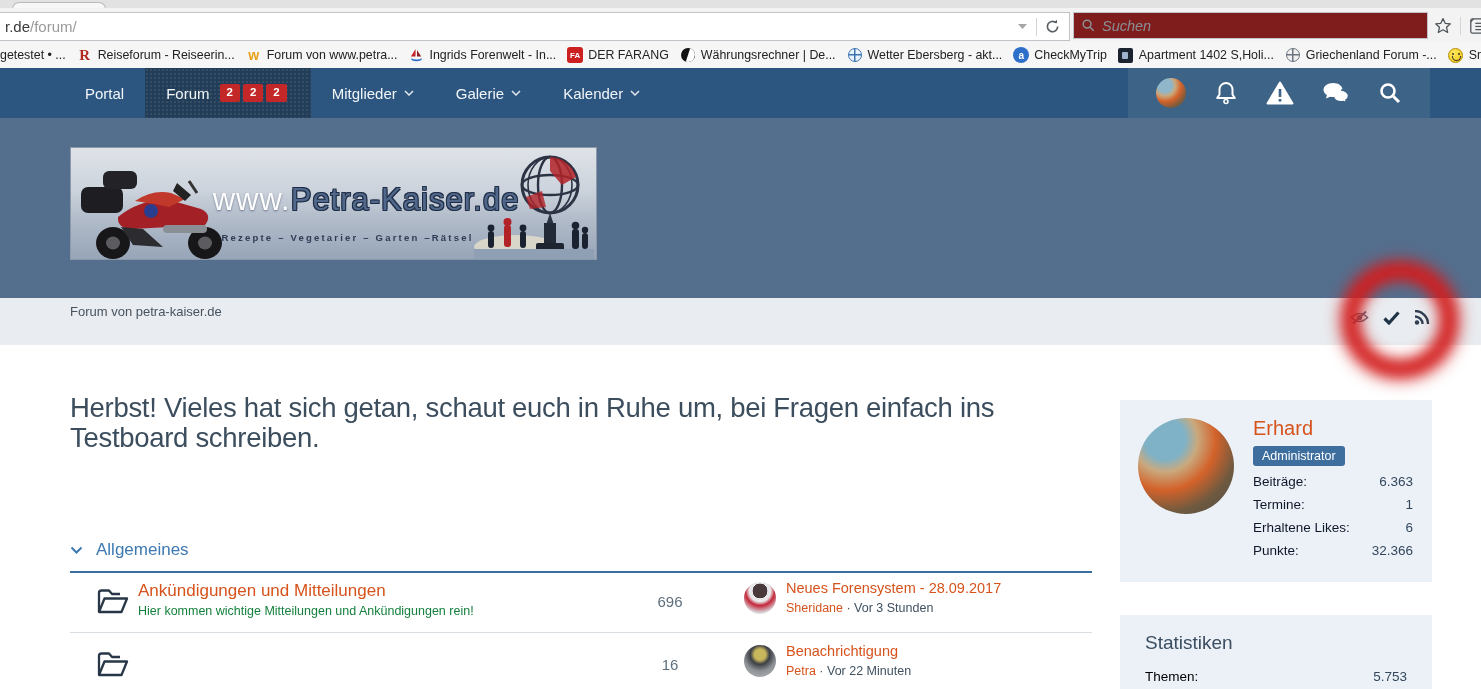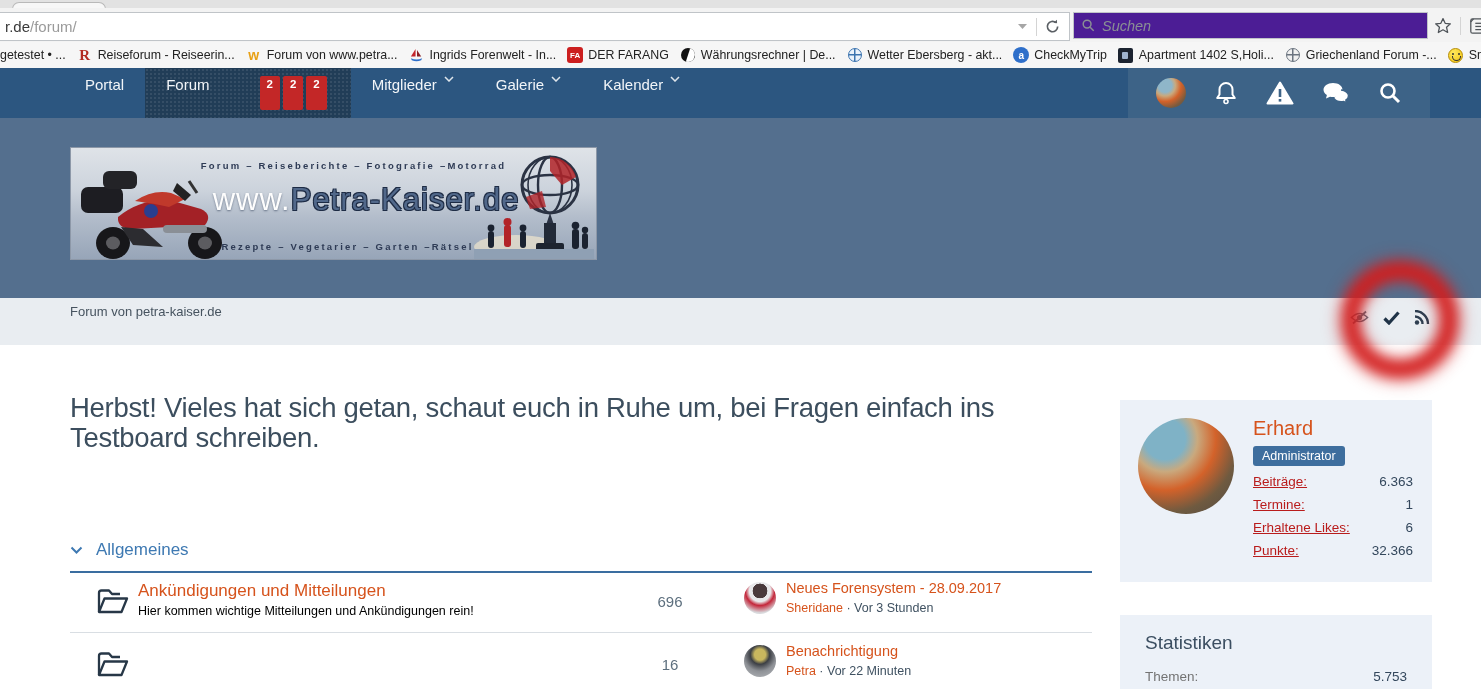--- a/index.html
+++ b/index.html
@@ -9,21 +9,21 @@
   
   .tabstrip{position:absolute;left:0;top:0;width:1481px;height:8px;background:#e2e2e2;}
   .tab-curve{position:absolute;left:12px;top:2px;width:92px;height:10px;background:#f7f7f7;border:1px solid #b9b9b9;border-bottom:none;border-radius:7px 7px 0 0;}
   .toolbar{position:absolute;left:0;top:8px;width:1481px;height:34px;background:#f3f3f3;}
   .urlbar{position:absolute;left:-4px;top:4px;width:1072px;height:27px;background:#fff;border:1px solid #c0c4c8;display:flex;align-items:center;font-size:15px;}
   .url-text{padding-left:8px;white-space:nowrap;color:#3a3a3a;}
   .url-path{color:#9a9a9a;}
   .urlbar .spacer{flex:1;}
   .bar-sep{width:1px;height:18px;background:#d4d4d4;margin:0 8px;}
   .icon-btn{display:flex;align-items:center;justify-content:center;}
-  .searchbox{position:absolute;left:1073px;top:4px;width:355px;height:27px;background:#4c1d95;border:1px solid #c0c4c8;display:flex;align-items:center;box-sizing:border-box;}
+  .searchbox{position:absolute;left:1073px;top:4px;width:355px;height:27px;background:#7f1d1d;border:1px solid #c0c4c8;display:flex;align-items:center;box-sizing:border-box;}
   .search-ph{font-style:italic;color:#8a8f94;font-size:14.5px;margin-left:7px;}
   .chrome-right{position:absolute;left:1434px;top:4px;height:27px;display:flex;align-items:center;}
   .bookmarksbar{position:absolute;left:0;top:42px;width:1481px;height:26px;background:#f6f6f6;display:flex;align-items:center;white-space:nowrap;overflow:hidden;}
   .bm{display:flex;align-items:center;margin-right:11px;font-size:12.4px;color:#222;flex:0 0 auto;}
   .bm .bmicon{width:16px;height:16px;margin-right:5px;display:inline-flex;align-items:center;justify-content:center;flex:0 0 auto;font-weight:bold;}
   .i-red-r{color:#b22a20;font-family:"Liberation Serif",serif;font-size:15px;}
   .i-w{color:#e8a117;font-size:14px;}
   .i-fa{background:#cc1f1f;color:#fff;border-radius:3px;font-size:8px;width:16px;height:14px;display:flex;align-items:center;justify-content:center;}
   .i-bw{background:#111;border-radius:50%;width:14px;height:14px;position:relative;overflow:hidden;}
   .i-bw:after{content:"";position:absolute;left:7px;top:0;width:7px;height:14px;background:#fff;transform:skewX(-18deg);}
@@ -36,35 +36,35 @@
   .i-globe-g{width:14px;height:14px;border-radius:50%;border:1.5px solid #6b7480;box-sizing:border-box;background:
       linear-gradient(#6b7480,#6b7480) 50% 0/1.5px 100% no-repeat,
       linear-gradient(#6b7480,#6b7480) 0 50%/100% 1.5px no-repeat,#f0f0f0;}
   .i-smiley{width:15px;height:15px;border-radius:50%;background:radial-gradient(circle at 35% 30%,#ffe95e,#f2c40e);border:1px solid #b58b00;box-sizing:border-box;position:relative;}
   .i-smiley:before{content:"";position:absolute;left:3px;top:4px;width:2px;height:2px;background:#333;border-radius:50%;box-shadow:6px 0 0 #333;}
   .i-smiley:after{content:"";position:absolute;left:3px;top:7px;width:7px;height:4px;border:1px solid #333;border-top:none;border-radius:0 0 7px 7px;}
 
   
   .mainnav{position:absolute;left:0;top:68px;width:1481px;height:50px;background:#2c5680;}
   .nav-items{position:absolute;left:64px;top:0;height:50px;display:flex;align-items:stretch;}
-  .nav-item{display:flex;padding:8px 21px;color:#f2f5f8;font-size:15px;cursor:default;}
-  .nav-item.active{background:#213d57;background-image:radial-gradient(rgba(255,255,255,.09) 1px,transparent 1.3px);background-size:4px 4px;gap:40px;}
+  .nav-item{display:flex;align-items:center;padding:8px 21px;color:#f2f5f8;font-size:15px;cursor:default;}
+  .nav-item.active{background:#213d57;background-image:radial-gradient(rgba(255,255,255,.09) 1px,transparent 1.3px);background-size:4px 4px;}
   .nav-caret{margin-left:7px;display:inline-flex;}
   .badges{display:inline-flex;margin-left:10px;}
   .badge{background:#c32727;color:#fff;font-size:11.5px;font-weight:bold;padding:2px 7px;border-radius:2px;margin-right:3px;line-height:1.2;}
   .nav-userpanel{position:absolute;left:1128px;top:0;width:302px;height:50px;background:#3d6387;display:flex;align-items:center;justify-content:space-around;padding:0 14px;box-sizing:border-box;}
   .nav-avatar{width:30px;height:30px;border-radius:50%;background:radial-gradient(circle at 30% 25%,#8fb6c9 0 22%,#c9a97e 34%,#d3622a 52%,#7a5b3e 74%,#58514a 100%);}
 
   
   .siteheader{position:absolute;left:0;top:118px;width:1481px;height:180px;background:#546f8e;}
   .banner{position:absolute;left:70px;top:29px;width:527px;height:113px;border:1px solid #8d98a8;box-sizing:border-box;overflow:hidden;
      background:linear-gradient(180deg,#dfe3e8 0%,#ccd3dc 38%,#b3bdcb 62%,#97a5b8 100%);}
   .banner-line{position:absolute;width:100%;text-align:center;color:#2e3b55;font-weight:bold;font-size:9.5px;letter-spacing:2.2px;}
   .banner-line.top{top:12px;padding-left:40px;box-sizing:border-box;}
-  .banner-line.bottom{top:93px;padding-left:28px;box-sizing:border-box;}
+  .banner-line.bottom{top:84px;padding-left:28px;box-sizing:border-box;}
   .banner-title{position:absolute;top:34px;left:0;width:100%;text-align:center;padding-left:65px;box-sizing:border-box;font-size:31px;letter-spacing:1px;}
   .banner-title .www{color:#fdfdfd;text-shadow:0 1px 2px rgba(40,55,80,.55);}
   .banner-title .dom{color:#51688a;text-shadow:-1px -1px 0 #1d2b44,1px -1px 0 #1d2b44,-1px 1px 0 #1d2b44,1px 1px 0 #1d2b44;}
   .banner-moto{position:absolute;left:2px;bottom:0;}
   .banner-globe{position:absolute;right:2px;bottom:0;}
 
   
   .breadcrumbbar{position:absolute;left:0;top:298px;width:1481px;height:47px;background:#e9edf1;}
   .breadcrumb-text{position:absolute;left:70px;top:6px;font-size:13px;color:#46535f;}
   .crumb-icons{position:absolute;right:51px;top:12px;display:flex;align-items:center;gap:14px;}
@@ -74,46 +74,46 @@
   
   .welcome{position:absolute;left:70px;top:393px;width:1020px;color:#3c4e5e;font-size:27.5px;font-weight:300;line-height:30px;letter-spacing:-0.3px;}
   .welcome span{display:block;}
   .sectionhead{position:absolute;left:70px;top:540px;display:flex;align-items:center;color:#3e79b2;font-size:17px;}
   .sectionhead .chev{margin-right:13px;display:inline-flex;}
   .sectionline{position:absolute;left:70px;top:571px;width:1022px;height:0;border-top:2px solid #3a6da0;}
   .frow{position:absolute;left:70px;width:1022px;height:59px;}
   .frow .foldericon{position:absolute;left:26px;top:14px;}
   .frow .ftext{position:absolute;left:68px;top:7px;}
   .ftitle{color:#d6531c;font-size:17px;line-height:1.25;}
-  .fdesc{color:#000000;font-size:12.5px;margin-top:3px;}
+  .fdesc{color:#15803d;font-size:12.5px;margin-top:3px;}
   .fcount{position:absolute;left:560px;top:20px;width:80px;text-align:center;color:#5d6f7e;font-size:15px;}
   .flast{position:absolute;left:674px;top:6px;display:flex;}
   .flast .lavatar{width:32px;height:32px;border-radius:50%;margin-right:10px;flex:0 0 auto;margin-top:3px;}
   .av-sheridane{background:radial-gradient(circle at 50% 28%,#4a3a3c 0 26%,#e8e8ea 27% 38%,#c4273b 52%,#d8dadd 78%);}
   .av-petra{background:radial-gradient(circle at 50% 30%,#c9b75e 0 20%,#3c3f45 35%,#8e9196 60%,#b6b9bd 100%);}
   .ltitle{color:#d6531c;font-size:14.5px;line-height:1.3;}
   .lsub{font-size:12.5px;margin-top:3px;color:#3f5161;}
   .lsub .luser{color:#d6531c;}
   .rowdivider{position:absolute;left:70px;top:632px;width:1022px;border-top:1px solid #d9dee3;}
 
   
   .card{position:absolute;left:1120px;width:312px;background:#ecf1f8;}
   .card.profile{top:400px;height:182px;}
   .card.stats{top:615px;height:80px;}
   .pavatar{position:absolute;left:18px;top:18px;width:96px;height:96px;border-radius:50%;
      background:radial-gradient(circle at 28% 22%,#7fb2c6 0 20%,#c9a97e 32%,#d3622a 50%,#6f5a40 72%,#4f4a44 100%);}
   .pname{position:absolute;left:133px;top:17px;color:#d6531c;font-size:20px;}
   .prole{position:absolute;left:133px;top:46px;background:#3e6e9e;color:#fff;font-size:12.5px;padding:3px 9px;border-radius:3px;}
   .pstats{position:absolute;left:133px;top:74px;width:160px;}
   .pstat{position:relative;height:23px;font-size:13.5px;}
-  .pstat .sl{color:#b91c1c;text-decoration:underline;}
+  .pstat .sl{color:#0f172a;}
   .pstat .sv{position:absolute;right:0;top:0;color:#33475c;}
   .statstitle{position:absolute;left:25px;top:17px;color:#3b4e61;font-size:19px;}
   .statrow{position:absolute;left:25px;top:54px;width:262px;font-size:13.5px;}
-  .statrow .sl{color:#737373;}
+  .statrow .sl{color:#000000;}
   .statrow .sv{position:absolute;right:0;top:0;color:#33475c;}
   svg{display:block;}
 </style>
 </head>
 <body>
 
 <div class="screen">
 
   <div class="tabstrip">
     <div class="tab-curve"></div>
@@ -286,21 +286,20 @@
         <svg width="24" height="24" viewBox="0 0 24 24">
             <circle cx="10" cy="10" r="6.5" fill="none" stroke="#fff" stroke-width="2.6"></circle>
             <line x1="15" y1="15" x2="21" y2="21" stroke="#fff" stroke-width="3"></line>
           </svg>
       </span>
     </div>
   </nav>
 
   <header class="siteheader">
     <div class="banner">
-      <div class="banner-line top">Forum – Reiseberichte – Fotografie –Motorrad</div>
       <div class="banner-title"><span class="www">www.</span><span class="dom">Petra-Kaiser.de</span></div>
       <div class="banner-line bottom">Rezepte – Vegetarier – Garten –Rätsel</div>
       <div class="banner-moto">
         <svg width="175" height="100" viewBox="0 0 175 100">
           <ellipse cx="40" cy="84" rx="17" ry="16" fill="#17171a"></ellipse>
             <ellipse cx="40" cy="84" rx="7" ry="6.5" fill="#5c5c60"></ellipse>
           <ellipse cx="132" cy="84" rx="17" ry="16" fill="#17171a"></ellipse>
             <ellipse cx="132" cy="84" rx="7" ry="6.5" fill="#5c5c60"></ellipse>
           <rect x="8" y="28" width="42" height="26" rx="7" fill="#1d1d22"></rect>
           <rect x="30" y="12" width="34" height="18" rx="6" fill="#232327"></rect>

